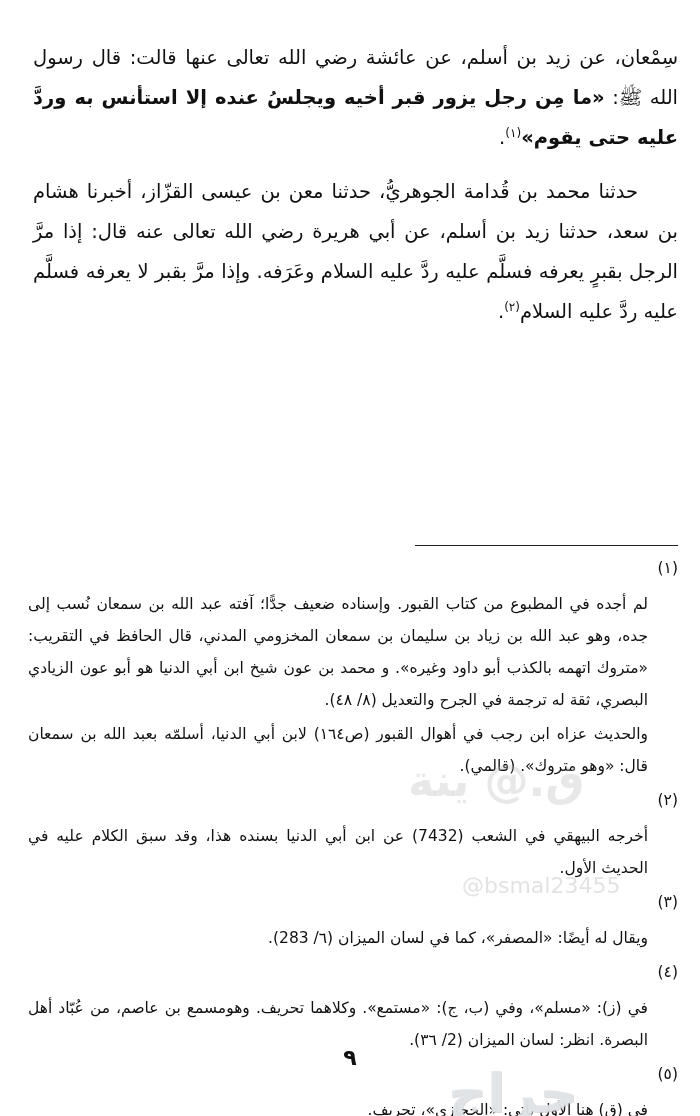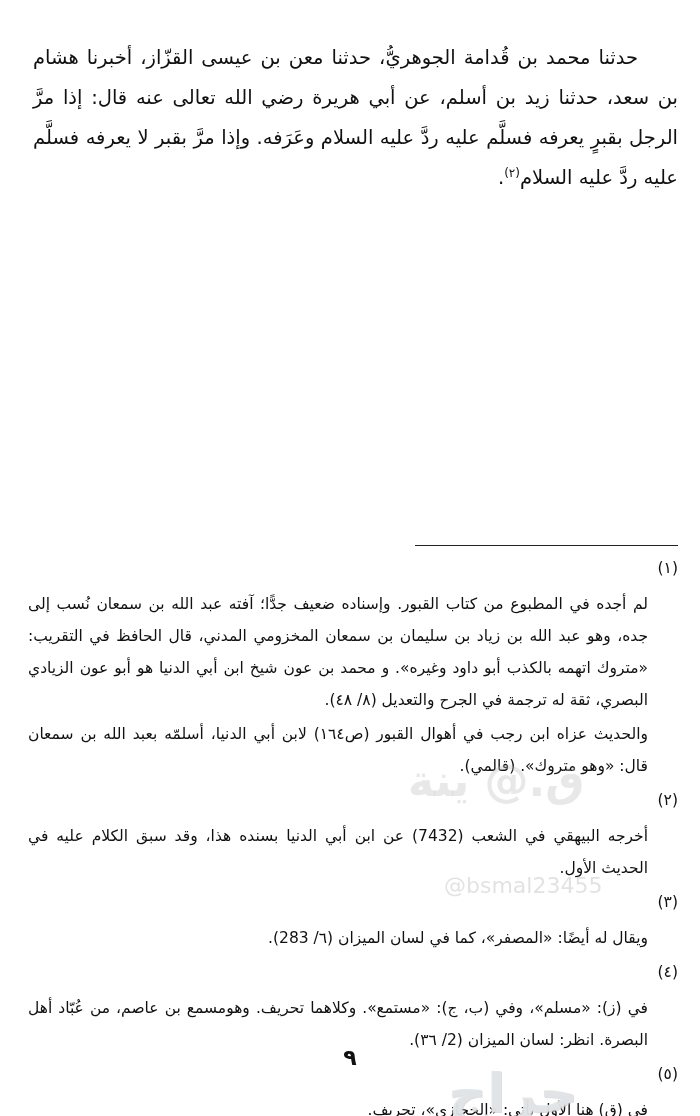--- a/index.html
+++ b/index.html
@@ -99,21 +99,21 @@
       left: 408px;
       font-size: 44px;
       color: rgba(190, 190, 190, 0.35);
       font-weight: bold;
       direction: ltr;
       pointer-events: none;
     }
     .watermark-handle {
       position: absolute;
       top: 873px;
-      left: 444px;
+      left: 462px;
       font-size: 22px;
       color: rgba(190, 190, 190, 0.45);
       direction: ltr;
       pointer-events: none;
     }
     .watermark-logo {
       position: absolute;
       top: 1062px;
       left: 448px;
       font-size: 54px;
@@ -124,20 +124,23 @@
       pointer-events: none;
       text-shadow: 1px 1px 0 rgba(200,200,205,0.6);
     }
   </style>
 </head>
 <body>
 
 <div class="page">
 
   <div class="main-text">
+    <p class="para">
+      <span>سِمْعان، عن زيد بن أسلم، عن عائشة رضي الله تعالى عنها قالت: قال رسول الله ﷺ: </span><span class="bold">«ما مِن رجل يزور قبر أخيه ويجلسُ عنده إلا استأنس به وردَّ عليه حتى يقوم»</span><sup class="fn-ref">(١)</sup><span>.</span>
+    </p>
     <p class="para indent">
       <span>حدثنا محمد بن قُدامة الجوهريُّ، حدثنا معن بن عيسى القزّاز، أخبرنا هشام بن سعد، حدثنا زيد بن أسلم، عن أبي هريرة رضي الله تعالى عنه قال: إذا مرَّ الرجل بقبرٍ يعرفه فسلَّم عليه ردَّ عليه السلام وعَرَفه. وإذا مرَّ بقبر لا يعرفه فسلَّم عليه ردَّ عليه السلام</span><sup class="fn-ref">(٢)</sup><span>.</span>
     </p>
   </div>
 
   <div class="separator"></div>
 
   <div class="footnotes">
     <div class="footnote">
       <span class="fn-num">(١)</span>

